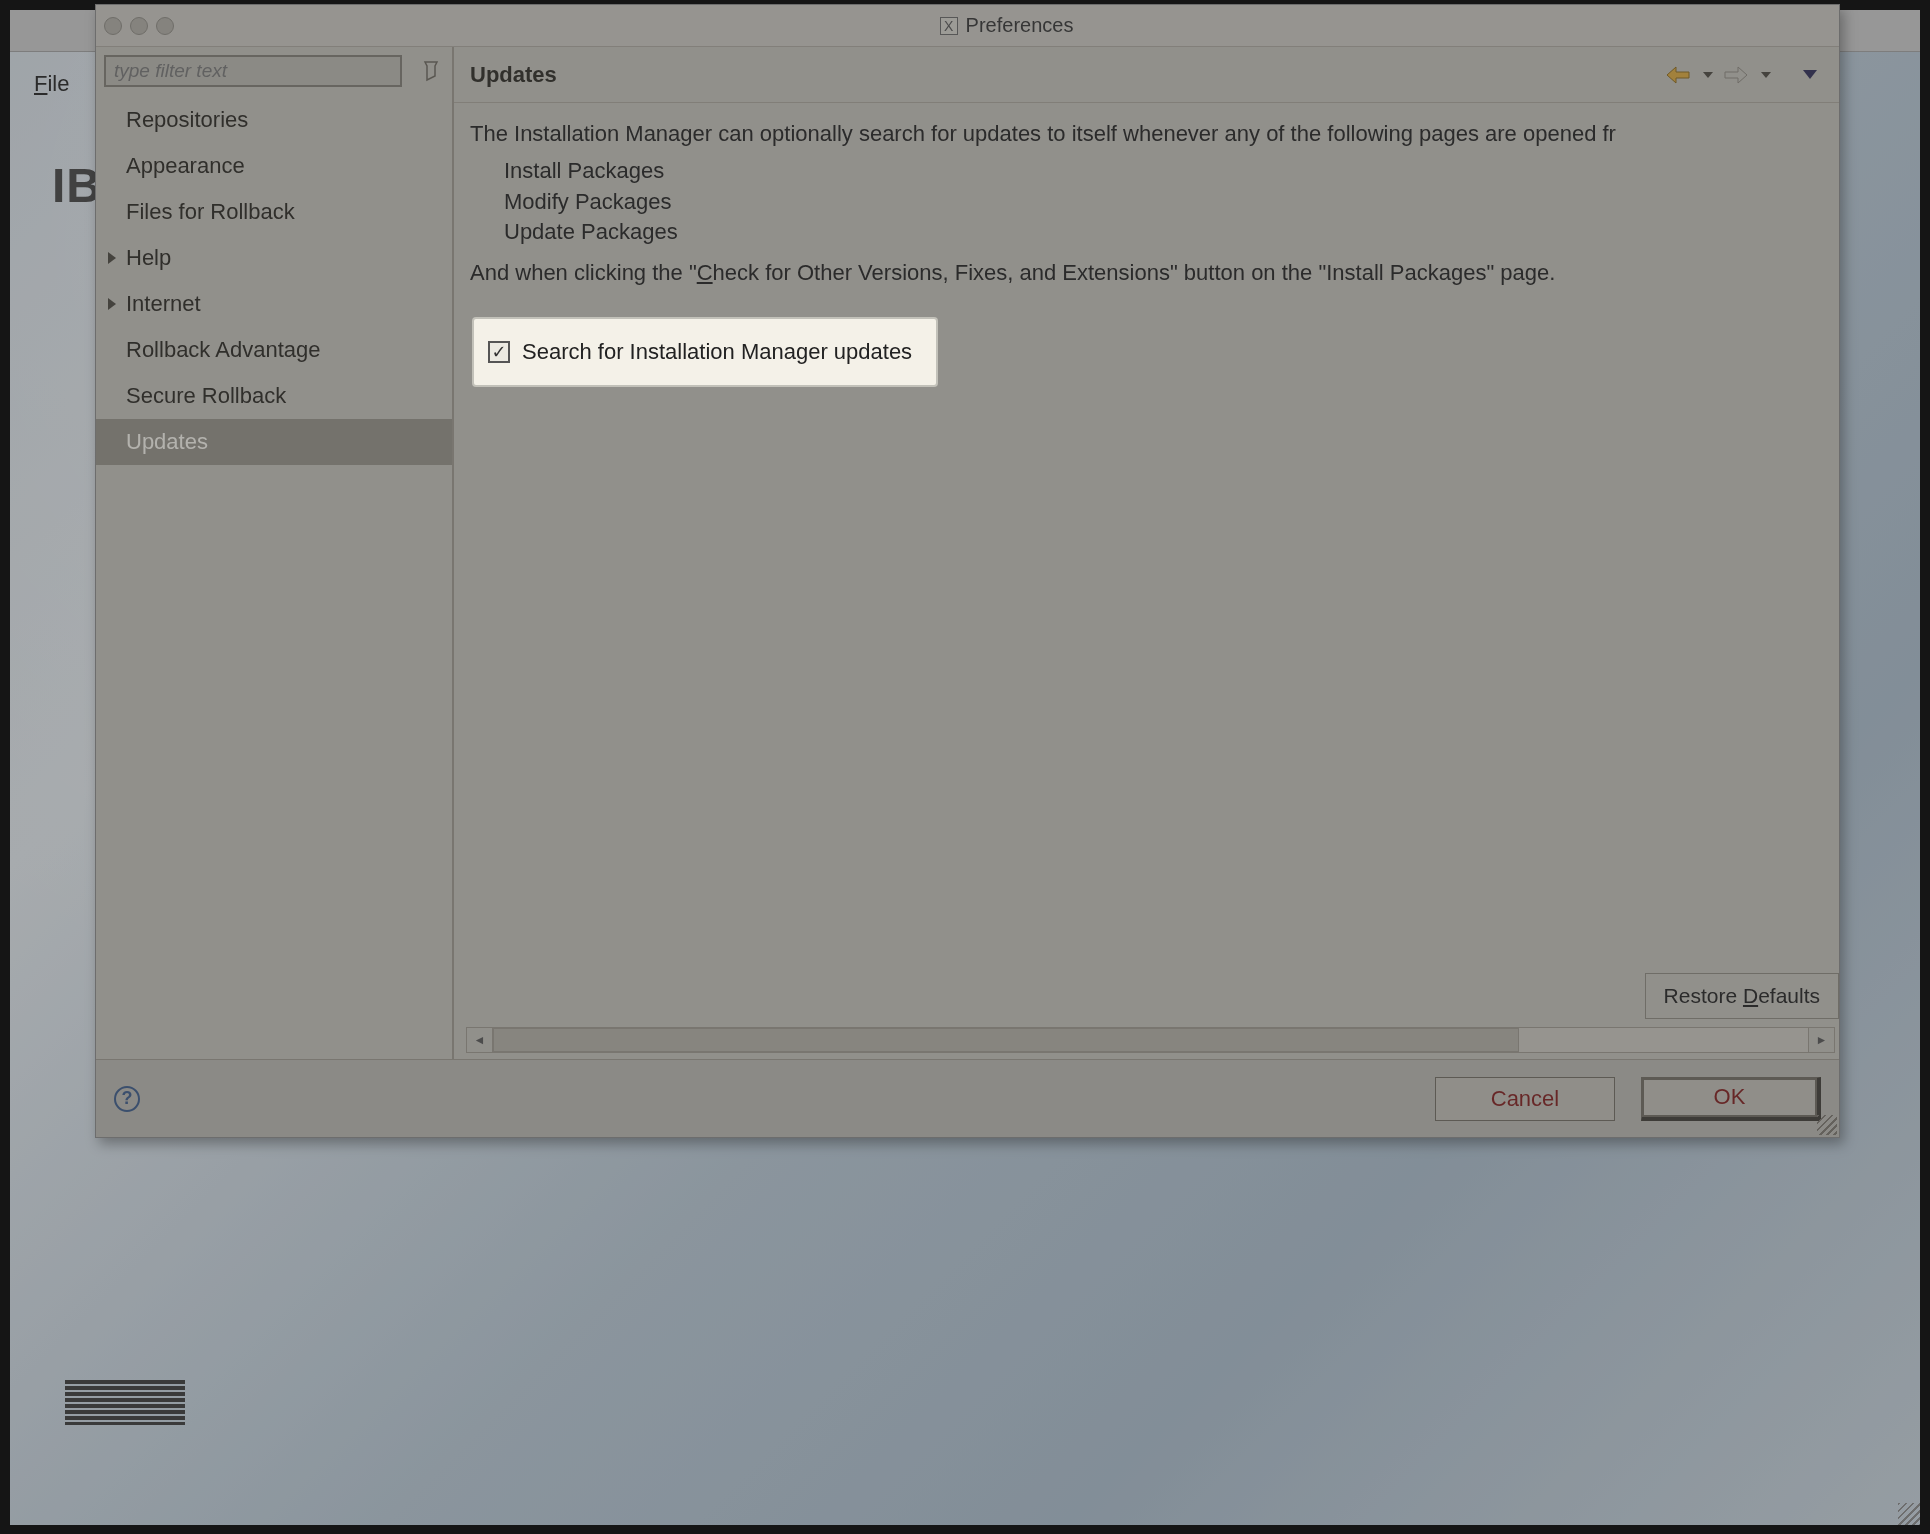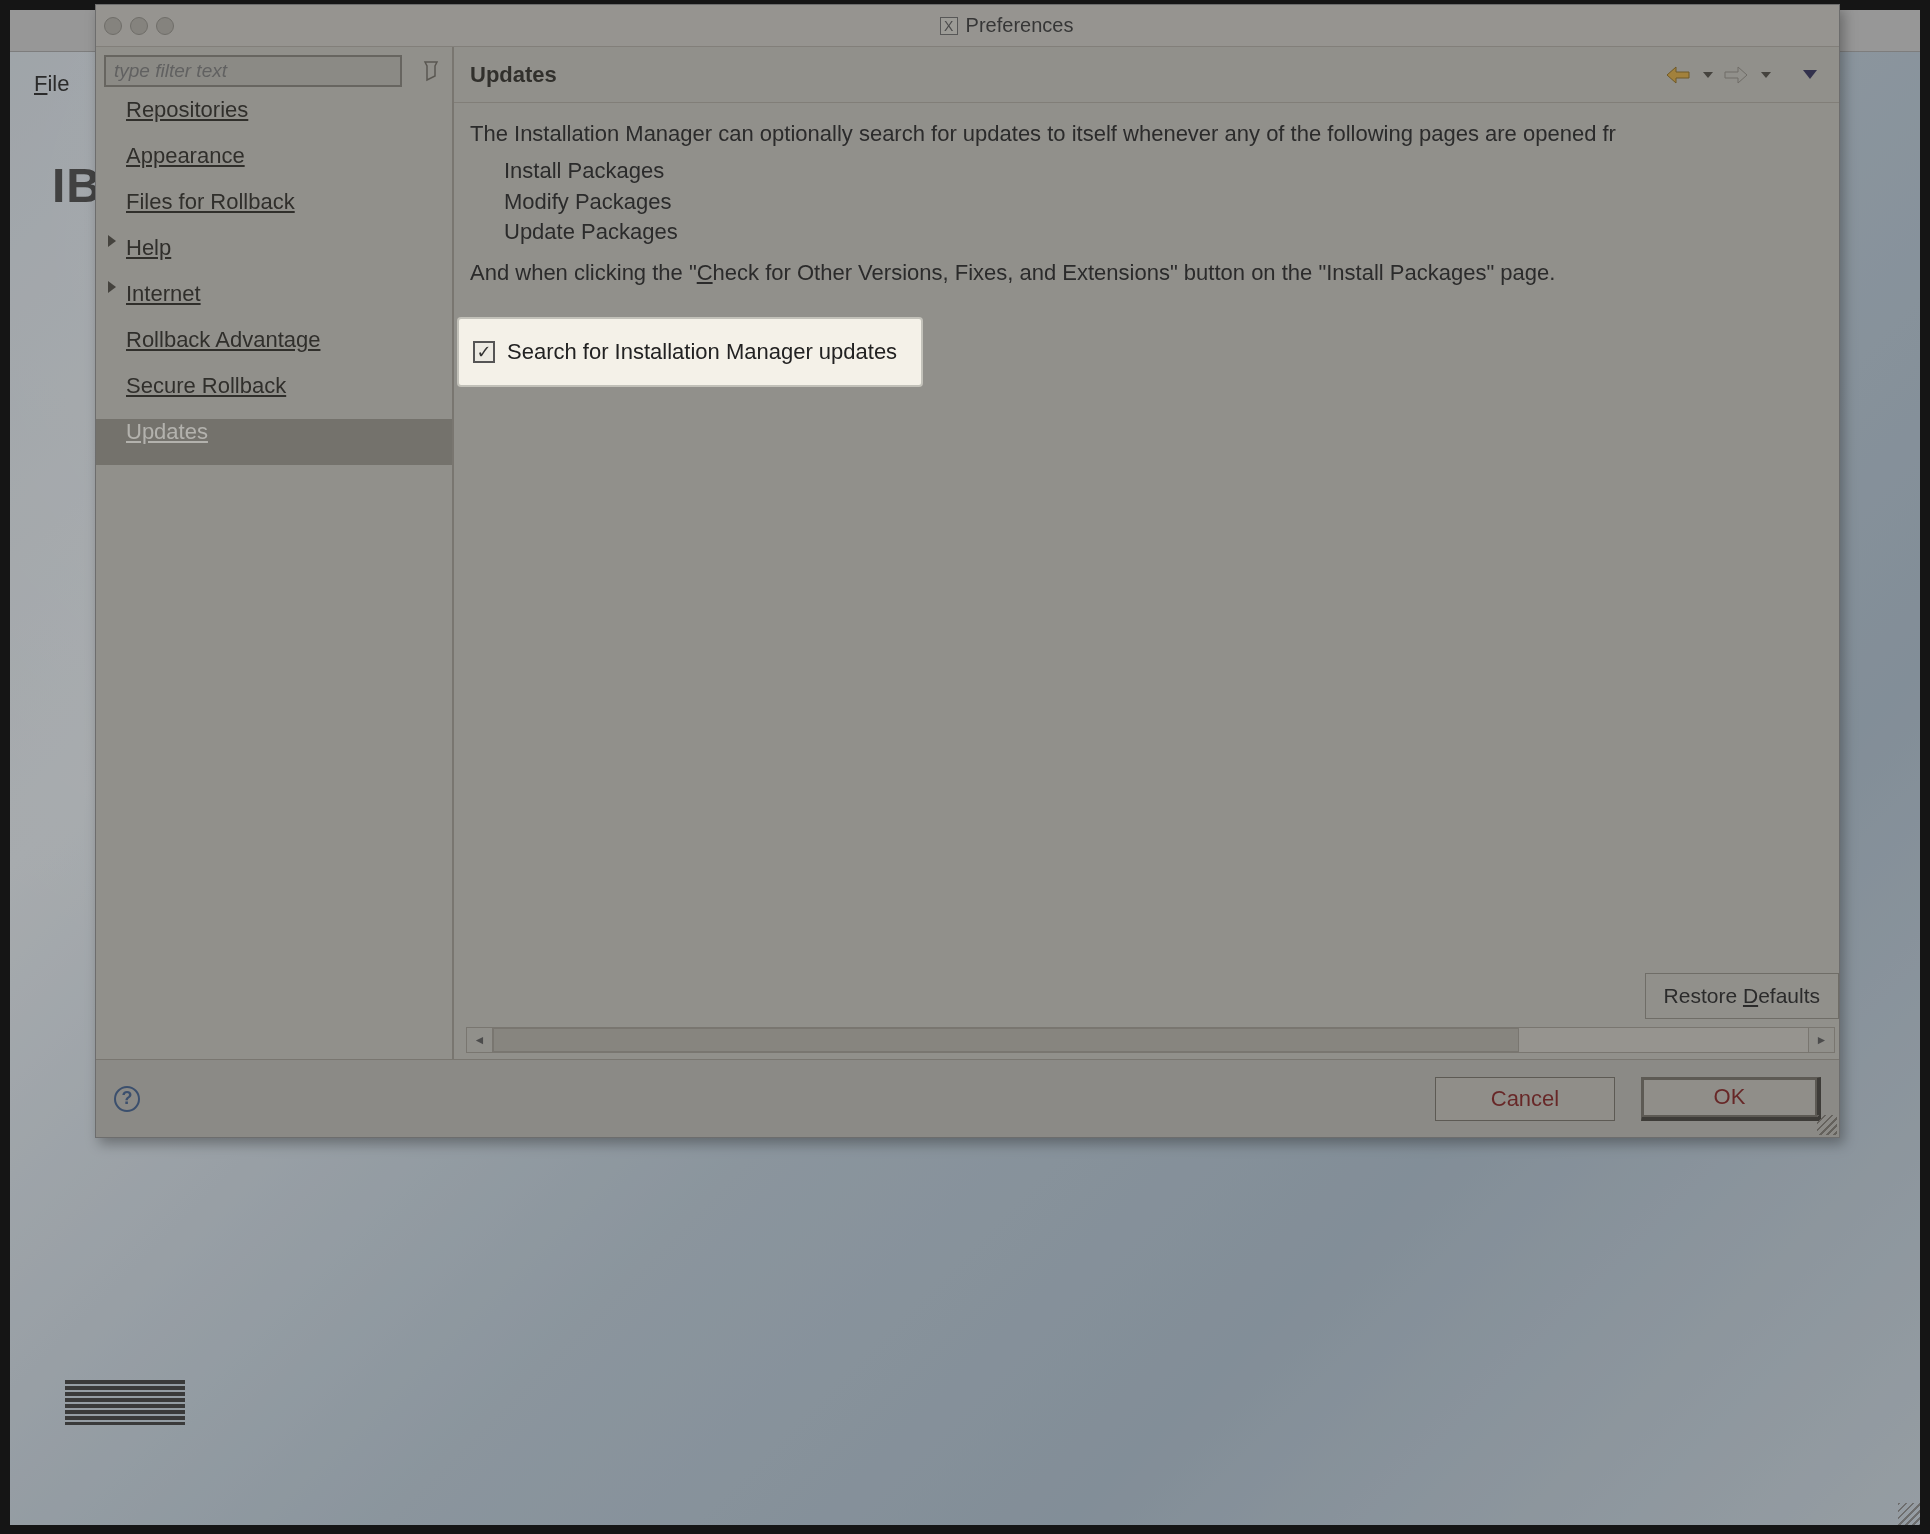--- a/index.html
+++ b/index.html
@@ -152,27 +152,26 @@
   .clear-icon {
     width: 26px; height: 30px;
     display: flex; align-items: center; justify-content: center;
     color: #6a665d;
   }
   .tree {
     padding-top: 4px;
   }
   .tree-item {
     display: flex;
-    align-items: flex-start;
+    align-items: center;
     height: 46px;
     padding-left: 30px;
     color: #2a2823;
     font-size: 22px;
     cursor: default;
-    text-decoration: underline;
   }
   .tree-item.has-children::before {
     content: "";
     display: inline-block;
     width: 0; height: 0;
     border-top: 6px solid transparent;
     border-bottom: 6px solid transparent;
     border-left: 8px solid #4a473f;
     margin-left: -18px;
     margin-right: 10px;
@@ -491,16 +490,16 @@
     <div class="help-icon">?</div>
     <div class="footer-spacer"></div>
     <div class="dlg-btn">Cancel</div>
     <div class="dlg-btn default">OK</div>
     <div class="resize-grip"></div>
   </div>
 </div>
 
 <div class="dimmer"></div>
 
-<div class="highlight-wrap" id="highlight" style="left: 459px; top: 318.984px;">
+<div class="highlight-wrap" id="highlight" style="left: 474px; top: 318.984px;">
   <div class="checkbox"></div>
   <span>Search for Installation Manager updates</span>
 </div>
 
 </body></html>

